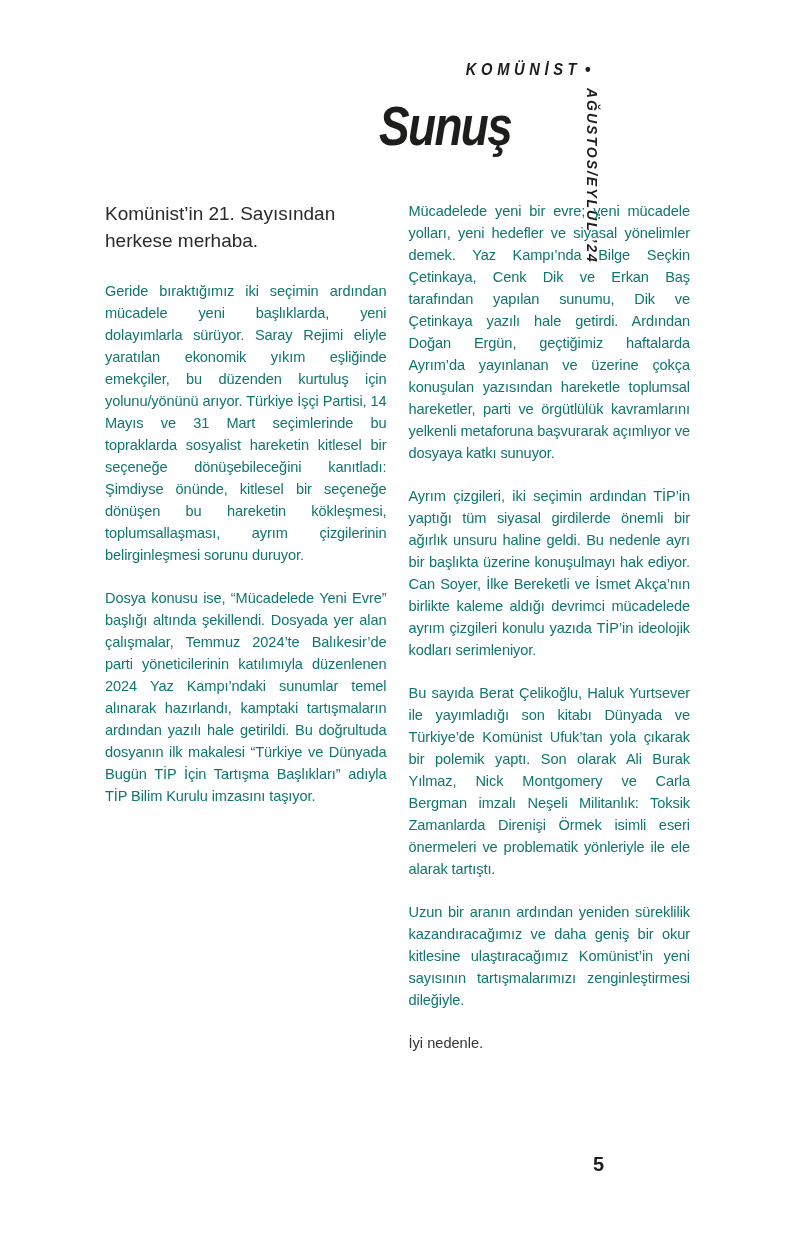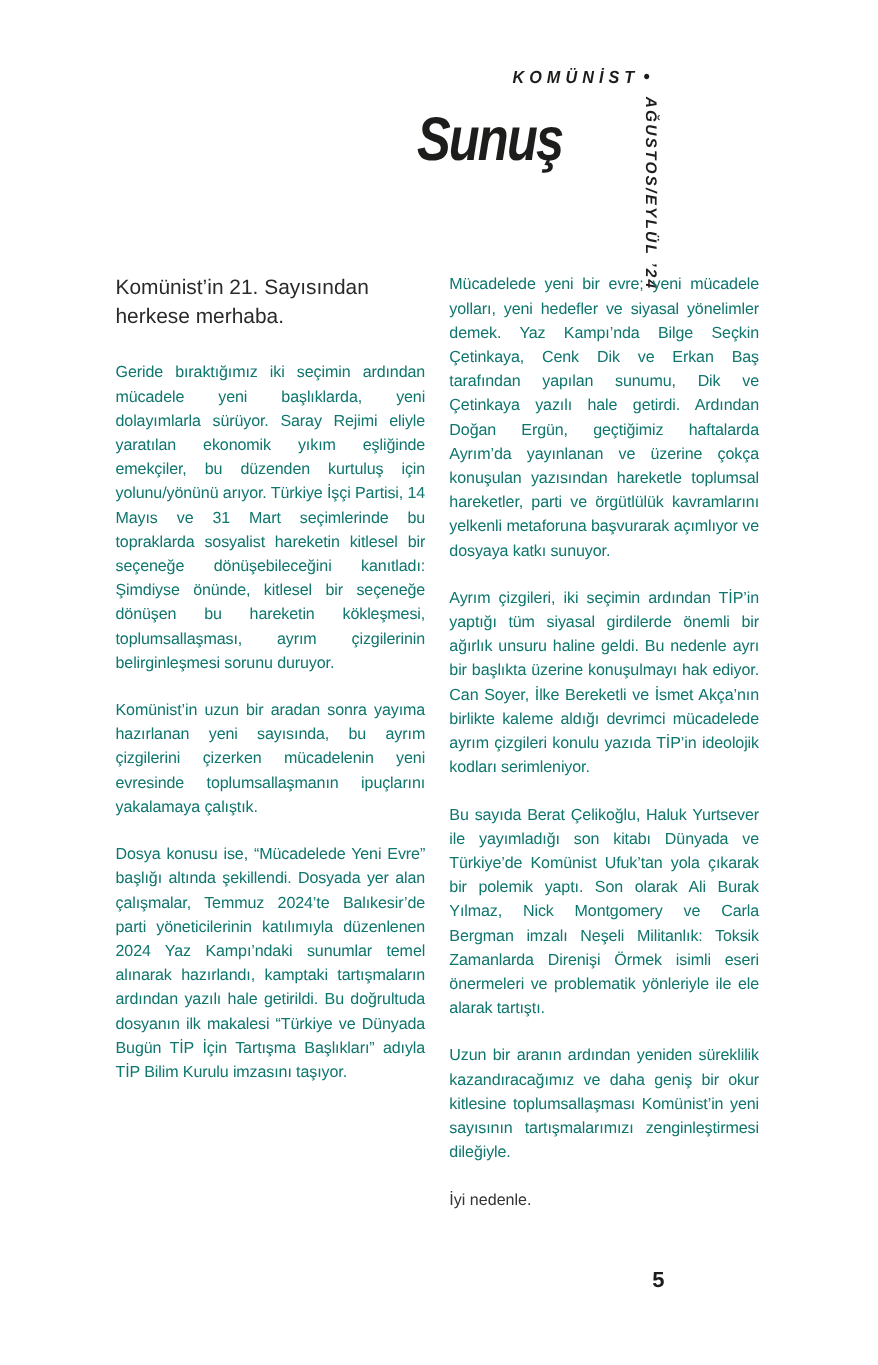--- a/index.html
+++ b/index.html
@@ -60,21 +60,21 @@
   }
 
   
   .columns {
     position: absolute;
     left: 105px; top: 200px;
     width: 585px;
     display: flex;
     gap: 22px;
   }
-  .col { flex: 1 1 0; min-width: 0; margin-top: 48px; }
+  .col { flex: 1 1 0; min-width: 0; }
   .lead {
     margin: 0 0 26px 0;
     font-size: 19px;
     line-height: 27px;
     color: #2a2a2a;
     text-align: left;
   }
   .col p.body-par {
     margin: 0 0 21px 0;
     font-size: 14.6px;
@@ -111,27 +111,26 @@
   </div>
 
   <div class="issue-vertical">AĞUSTOS/EYLÜL ’24</div>
 
   <h1 class="page-title">Sunuş</h1>
 
   <div class="columns">
     <div class="col">
       <p class="lead">Komünist’in 21. Sayısından herkese merhaba.</p>
       <p class="body-par">Geride bıraktığımız iki seçimin ardından mücadele yeni başlıklarda, yeni dolayımlarla sürüyor. Saray Rejimi eliyle yaratılan ekonomik yıkım eşliğinde emekçiler, bu düzenden kurtuluş için yolunu/yönünü arıyor. Türkiye İşçi Partisi, 14 Mayıs ve 31 Mart seçimlerinde bu topraklarda sosyalist hareketin kitlesel bir seçeneğe dönüşebileceğini kanıtladı: Şimdiyse önünde, kitlesel bir seçeneğe dönüşen bu hareketin kökleşmesi, toplumsallaşması, ayrım çizgilerinin belirginleşmesi sorunu duruyor.</p>
-      <p class="body-par">Komünist’in uzun bir aradan sonra yayıma hazırlanan yeni sayısında, bu ayrım çizgilerini çizerken mücadelenin yeni evresinde toplumsallaşmanın ipuçlarını yakalamaya çalıştık.</p>
       <p class="body-par">Dosya konusu ise, “Mücadelede Yeni Evre” başlığı altında şekillendi. Dosyada yer alan çalışmalar, Temmuz 2024’te Balıkesir’de parti yöneticilerinin katılımıyla düzenlenen 2024 Yaz Kampı’ndaki sunumlar temel alınarak hazırlandı, kamptaki tartışmaların ardından yazılı hale getirildi. Bu doğrultuda dosyanın ilk makalesi “Türkiye ve Dünyada Bugün TİP İçin Tartışma Başlıkları” adıyla TİP Bilim Kurulu imzasını taşıyor.</p>
     </div>
     <div class="col">
       <p class="body-par">Mücadelede yeni bir evre; yeni mücadele yolları, yeni hedefler ve siyasal yönelimler demek. Yaz Kampı’nda Bilge Seçkin Çetinkaya, Cenk Dik ve Erkan Baş tarafından yapılan sunumu, Dik ve Çetinkaya yazılı hale getirdi. Ardından Doğan Ergün, geçtiğimiz haftalarda Ayrım’da yayınlanan ve üzerine çokça konuşulan yazısından hareketle toplumsal hareketler, parti ve örgütlülük kavramlarını yelkenli metaforuna başvurarak açımlıyor ve dosyaya katkı sunuyor.</p>
       <p class="body-par">Ayrım çizgileri, iki seçimin ardından TİP’in yaptığı tüm siyasal girdilerde önemli bir ağırlık unsuru haline geldi. Bu nedenle ayrı bir başlıkta üzerine konuşulmayı hak ediyor. Can Soyer, İlke Bereketli ve İsmet Akça’nın birlikte kaleme aldığı devrimci mücadelede ayrım çizgileri konulu yazıda TİP’in ideolojik kodları serimleniyor.</p>
       <p class="body-par">Bu sayıda Berat Çelikoğlu, Haluk Yurtsever ile yayımladığı son kitabı Dünyada ve Türkiye’de Komünist Ufuk’tan yola çıkarak bir polemik yaptı. Son olarak Ali Burak Yılmaz, Nick Montgomery ve Carla Bergman imzalı Neşeli Militanlık: Toksik Zamanlarda Direnişi Örmek isimli eseri önermeleri ve problematik yönleriyle ile ele alarak tartıştı.</p>
-      <p class="body-par">Uzun bir aranın ardından yeniden süreklilik kazandıracağımız ve daha geniş bir okur kitlesine toplumsallaşması Komünist’in yeni sayısının tartışmalarımızı zenginleştirmesi dileğiyle.</p>
+      <p class="body-par">Uzun bir aranın ardından yeniden süreklilik kazandıracağımız ve daha geniş bir okur kitlesine ulaştıracağımız Komünist’in yeni sayısının tartışmalarımızı zenginleştirmesi dileğiyle.</p>
       <p class="signoff">İyi nedenle.</p>
     </div>
   </div>
 
   <div class="page-number">5</div>
 
 </div>
 
 </body></html>

